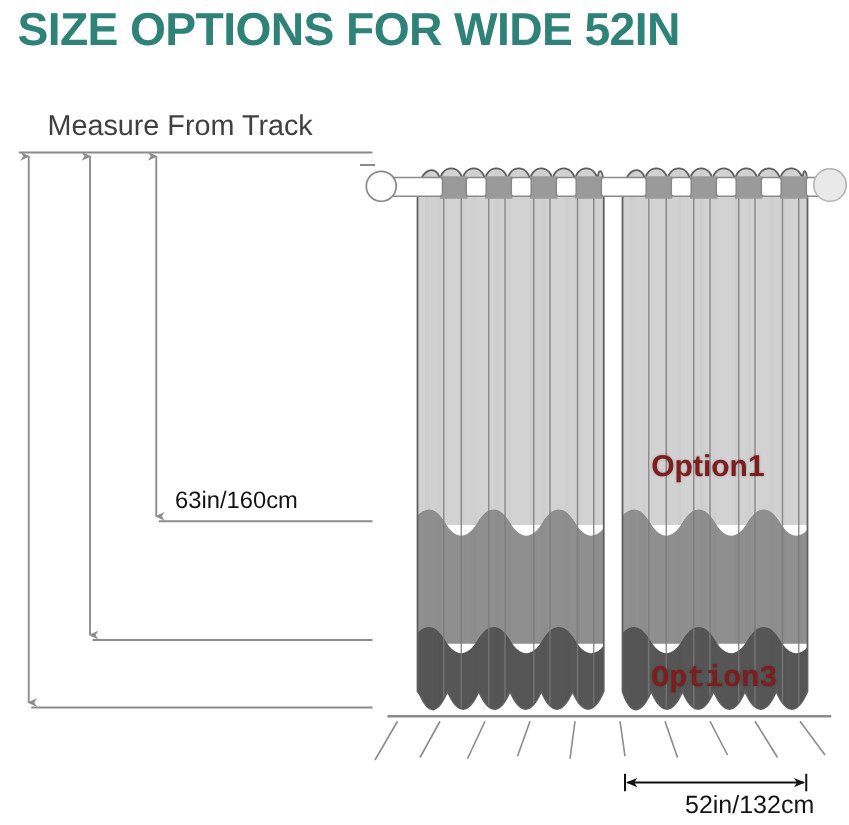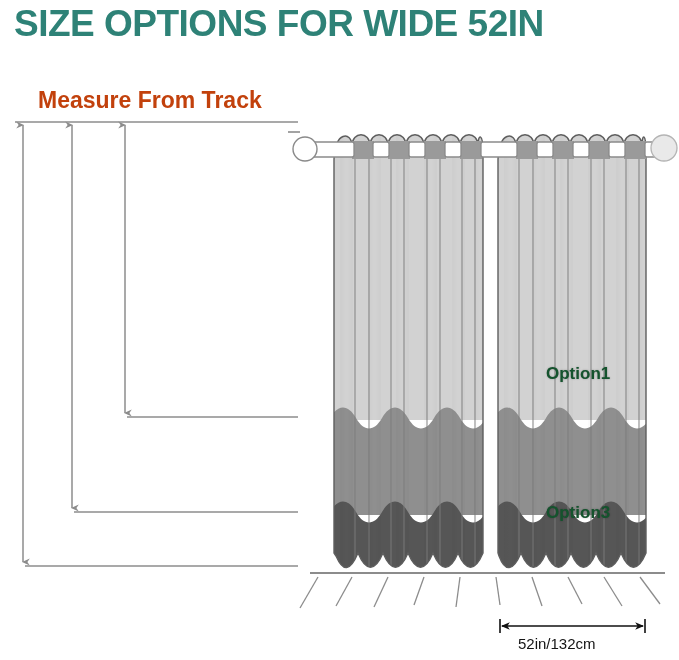--- a/index.html
+++ b/index.html
@@ -9,40 +9,39 @@
     color:#1a1a1a;
   }
   #stage{position:absolute;inset:0;width:679px;height:660px;}
   #title{
     position:absolute;left:14px;top:2px;width:660px;
     font-size:37px;font-weight:bold;letter-spacing:-0.5px;
     color:#2e8277;white-space:nowrap;line-height:44px;
   }
   #subtitle{
     position:absolute;left:38px;top:86px;
-    font-size:23px;font-weight:700;color:#c2410c;white-space:nowrap;
+    font-size:23px;font-weight:400;color:#404040;white-space:nowrap;
     line-height:28px;
   }
   .dimlabel{
     position:absolute;font-size:19px;color:#141414;white-space:nowrap;
     line-height:22px;
   }
   #lbl63{left:140px;top:390px;}
   #lbl84{left:92px;top:485px;}
   #lbl96{left:8px;top:537px;}
-  #lblwidth{left:518px;top:633px;font-size:15px;}
+  #lblwidth{left:548px;top:633px;font-size:20px;}
   .optlabel{
-    position:absolute;font-size:17px;font-weight:600;color:#14532d;
+    position:absolute;font-size:24px;font-weight:600;color:#7f1d1d;
     white-space:nowrap;line-height:26px;
     text-shadow:0 0 2px rgba(0,0,0,0.30);
-    padding-left:25px;
   }
   #opt1{left:521px;top:361px;}
   #opt2{left:521px;top:450px;}
-  #opt3{left:521px;top:500px;}
+  #opt3{left:521px;top:531px;font-family:Liberation Mono, monospace;}
   svg{position:absolute;left:0;top:0;}
 </style>
 </head>
 <body>
 
 <div id="stage">
 
   <div id="title">SIZE OPTIONS FOR WIDE 52IN</div>
   <div id="subtitle">Measure From Track</div>
 
@@ -304,18 +303,19 @@
         <line x1="460" y1="577" x2="456" y2="607"></line>
         <line x1="496" y1="577" x2="500" y2="605"></line>
         <line x1="532" y1="577" x2="542" y2="606"></line>
         <line x1="568" y1="577" x2="582" y2="604"></line>
         <line x1="604" y1="577" x2="622" y2="606"></line>
         <line x1="640" y1="577" x2="660" y2="604"></line>
       </g>
     </g>
   </svg>
 
+  <div class="dimlabel" id="lbl63">63in/160cm</div>
   <div class="dimlabel" id="lblwidth">52in/132cm</div>
 
   <div class="optlabel" id="opt1">Option1</div>
   <div class="optlabel" id="opt3">Option3</div>
 
 </div>
 
 </body></html>

